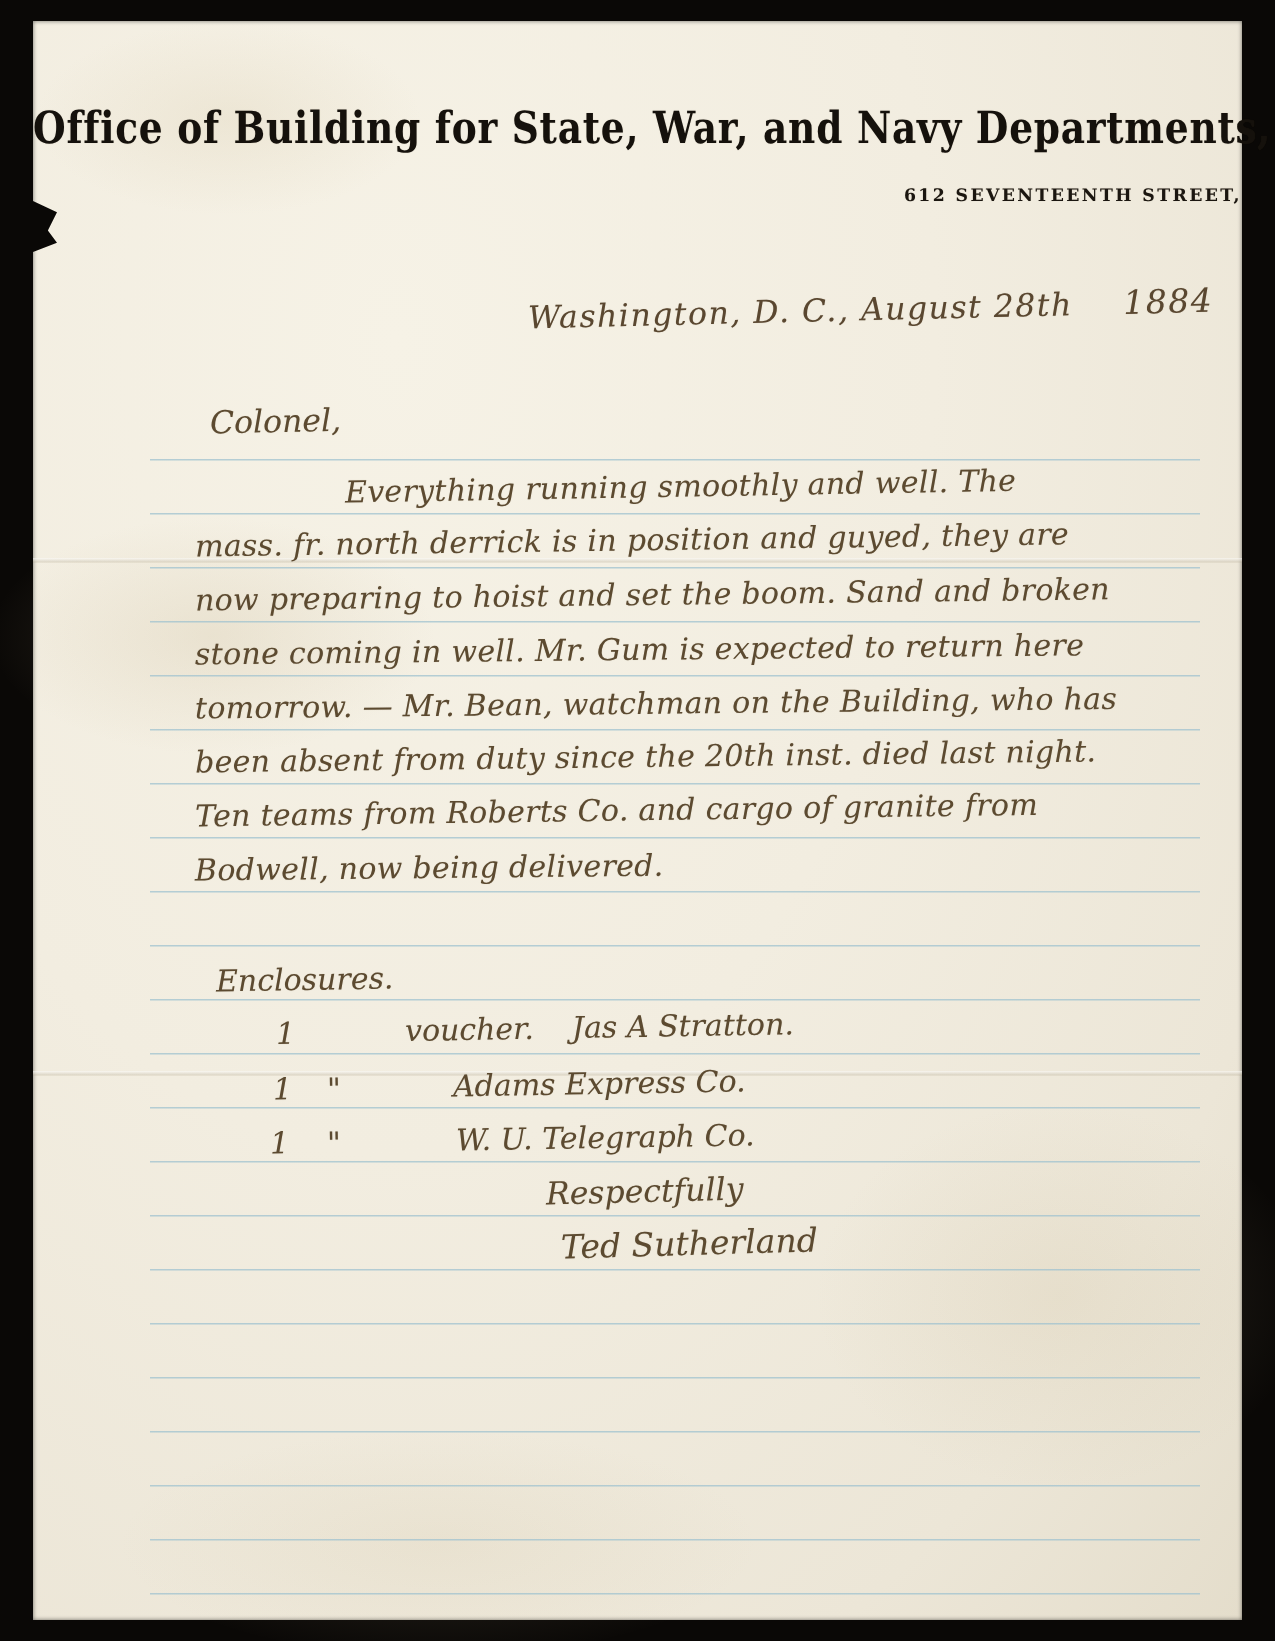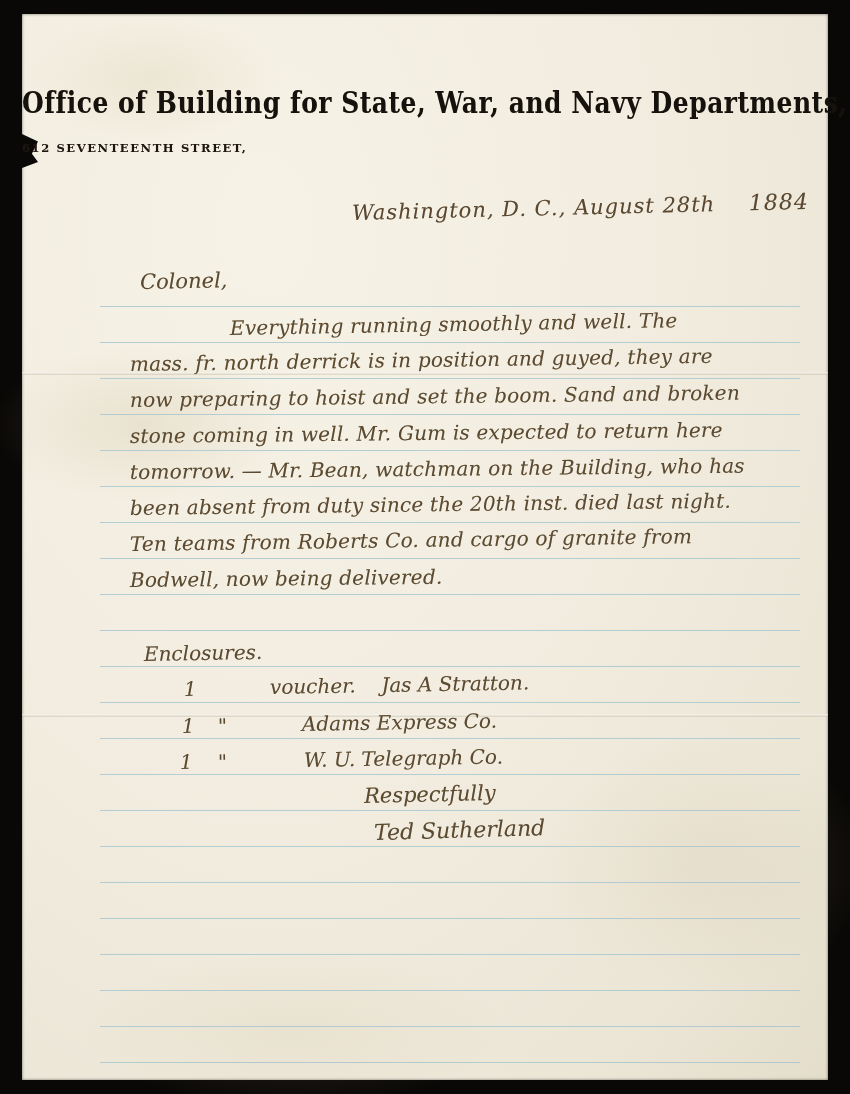--- a/index.html
+++ b/index.html
@@ -74,22 +74,22 @@
     width: 700px;
     height: 1px;
     background: #9fc2cf;
     opacity: 0.75;
   }
 
   
   #letterhead {
     position: absolute;
     left: 0; right: 0;
-    top: 72px;
-    text-align: left;
+    top: 54px;
+    text-align: right;
   }
   #lh-title {
     font-family: "DejaVu Serif", serif;
     font-weight: bold;
     font-size: 25px;
     letter-spacing: 0.5px;
     color: #15110c;
     white-space: nowrap;
     transform: scaleY(1.18);
     transform-origin: center top;

